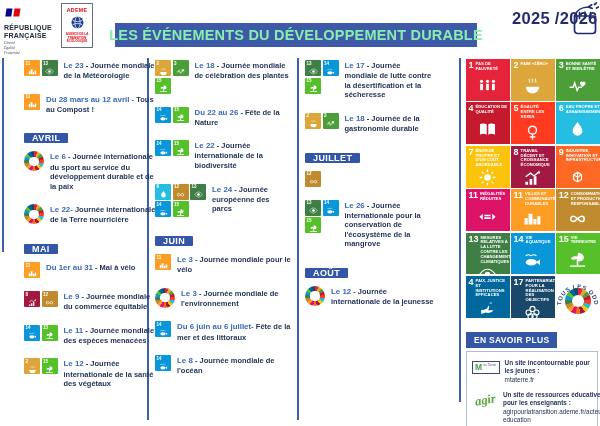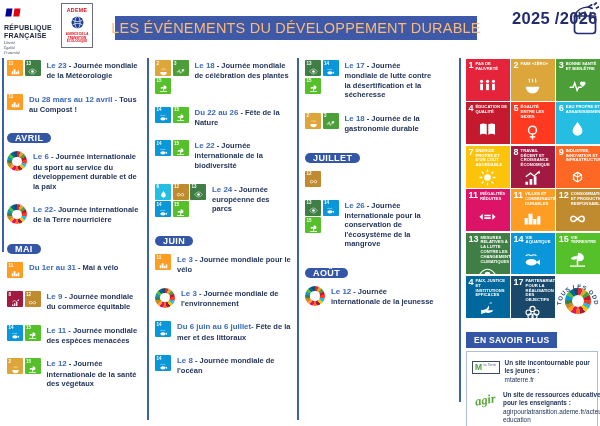--- a/index.html
+++ b/index.html
@@ -7,33 +7,33 @@
        font-family:"Liberation Sans",sans-serif;color:#24355a}
 
   
   .rf{position:absolute;left:4px;top:5px;width:54px}
   .rf-name{font-size:7px;font-weight:bold;color:#20283c;line-height:1.08;margin-top:1px;letter-spacing:.2px}
   .rf-motto{font-size:3.8px;font-style:italic;font-family:"Liberation Serif",serif;color:#434c60;line-height:1.3;margin-top:2px}
   .ademe{position:absolute;left:61px;top:3px;width:32px;height:45px;border:1px solid #6a6f80;background:#fff;
          display:flex;flex-direction:column;align-items:center;justify-content:space-between;padding:3px 1px;box-sizing:border-box}
   .ademe-name{font-size:5.2px;font-weight:bold;color:#e30613;letter-spacing:.4px}
   .ademe-sub{font-size:3px;font-weight:bold;color:#e30613;text-align:center;line-height:1.25;text-transform:uppercase}
-  .banner{position:absolute;left:115px;top:16px;width:362px;height:24px;background:#3d59a8;color:#fdba74;
-          font-weight:normal;font-size:14.5px;display:flex;align-items:center;justify-content:center;letter-spacing:.2px;white-space:nowrap}
+  .banner{position:absolute;left:115px;top:23px;width:362px;height:24px;background:#3d59a8;color:#86efac;
+          font-weight:bold;font-size:14.5px;display:flex;align-items:center;justify-content:center;letter-spacing:.2px;white-space:nowrap}
   .years{position:absolute;left:512px;top:9px;font-size:16.5px;font-weight:bold;color:#232d6e;letter-spacing:.3px}
   .cal{position:absolute;left:571px;top:2px}
 
   
   .vline{position:absolute;width:1.5px;background:#3b60ad}
 
   
   .events-col{position:absolute;top:58px;padding-top:2px}
   .events-col>.section:not(:first-child){margin-top:12px}
   .month{display:inline-block;background:#3456a6;color:#fff;font-weight:bold;font-size:9px;
-         padding:0 8px;margin-bottom:8px;letter-spacing:.4px;border-radius:6px}
+         padding:0 8px;margin-bottom:8px;letter-spacing:.4px;border-radius:1px}
   .event{display:flex;gap:6px;margin-bottom:13px;align-items:flex-start}
   .ev-icons{flex:0 0 auto;display:flex;flex-wrap:wrap;gap:1.5px}
   .mini{width:16px;height:16px;display:flex;flex-direction:column;overflow:hidden;border-radius:1px}
   .mini-n{font-size:4.5px;font-weight:bold;color:#fff;line-height:1;padding:1.5px 0 0 1.5px}
   .mini svg{align-self:center;margin-top:0.5px}
   .ev-text{font-size:7.5px;line-height:1.28;font-weight:bold;color:#24355a;padding-top:1px}
   .ev-date{color:#3a69b8;font-size:7.9px}
 
   
   .wheel{display:inline-block;border-radius:50%;position:relative;
@@ -113,21 +113,21 @@
     <path d="M8.5 10.5v6M14 10v6M19.5 10.5v6"></path>
     <path d="M23.5 2.5l1.8-1.5M25.5 6l2-1"></path>
   </g>
 </svg>
 
 <div class="vline" style="left:2px;top:58px;height:194px"></div>
 <div class="vline" style="left:147px;top:58px;height:362px"></div>
 <div class="vline" style="left:297px;top:58px;height:362px"></div>
 <div class="vline" style="left:459px;top:58px;height:344px"></div>
 
-<div class="events-col" style="left:7px;width:136px">
+<div class="events-col" style="left:24px;width:136px">
     <div class="section">
       <div class="event">
         <div class="ev-icons" style="width: 33.5px;">
           <span class="mini" style="background:#FD9D24">
             <span class="mini-n">11</span>
             <svg viewBox="0 0 24 24" width="9" height="9" fill="#fff">
               <path d="M2 19.5v-8h4v8zM7 19.5V6h5v13.5zM13 19.5v-7h4v7zM18 19.5V9h4v10.5z"></path>
             </svg>
           </span>
           <span class="mini" style="background:#3F7E44">

